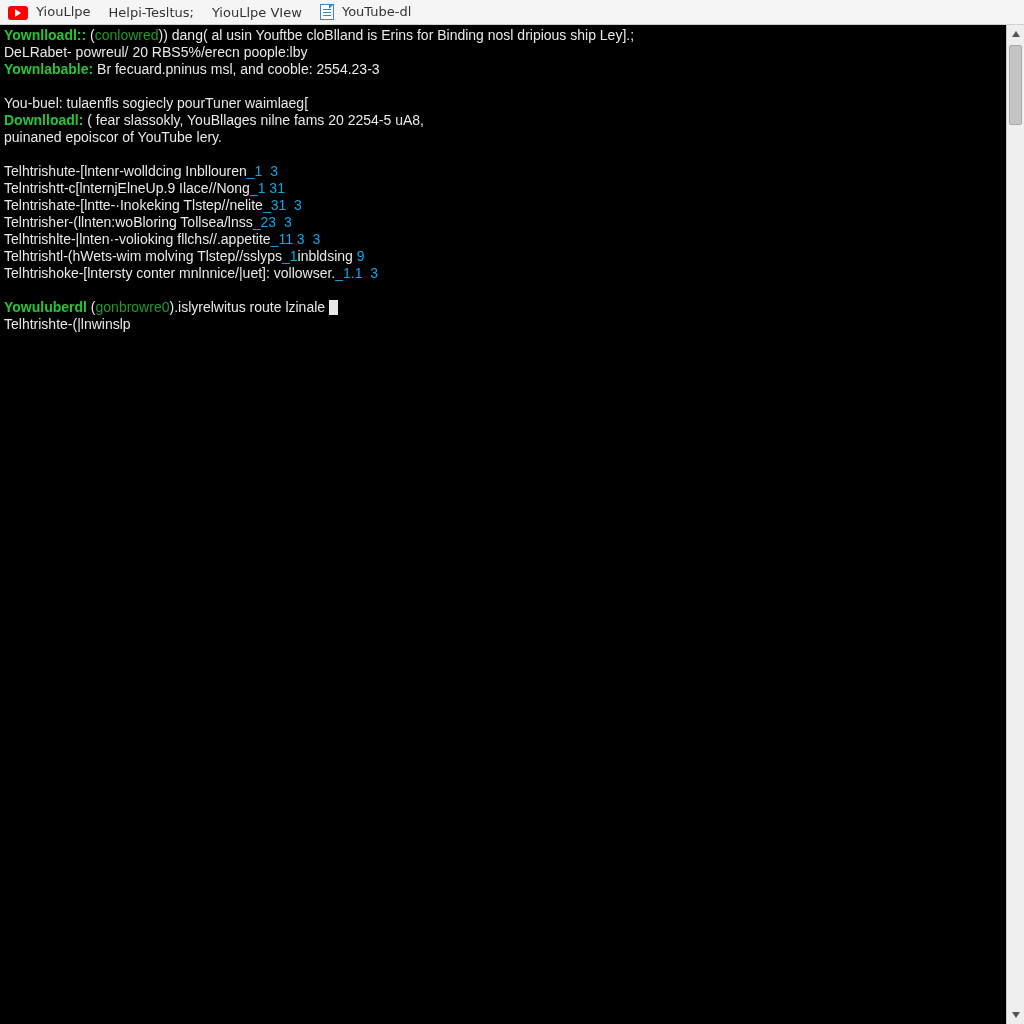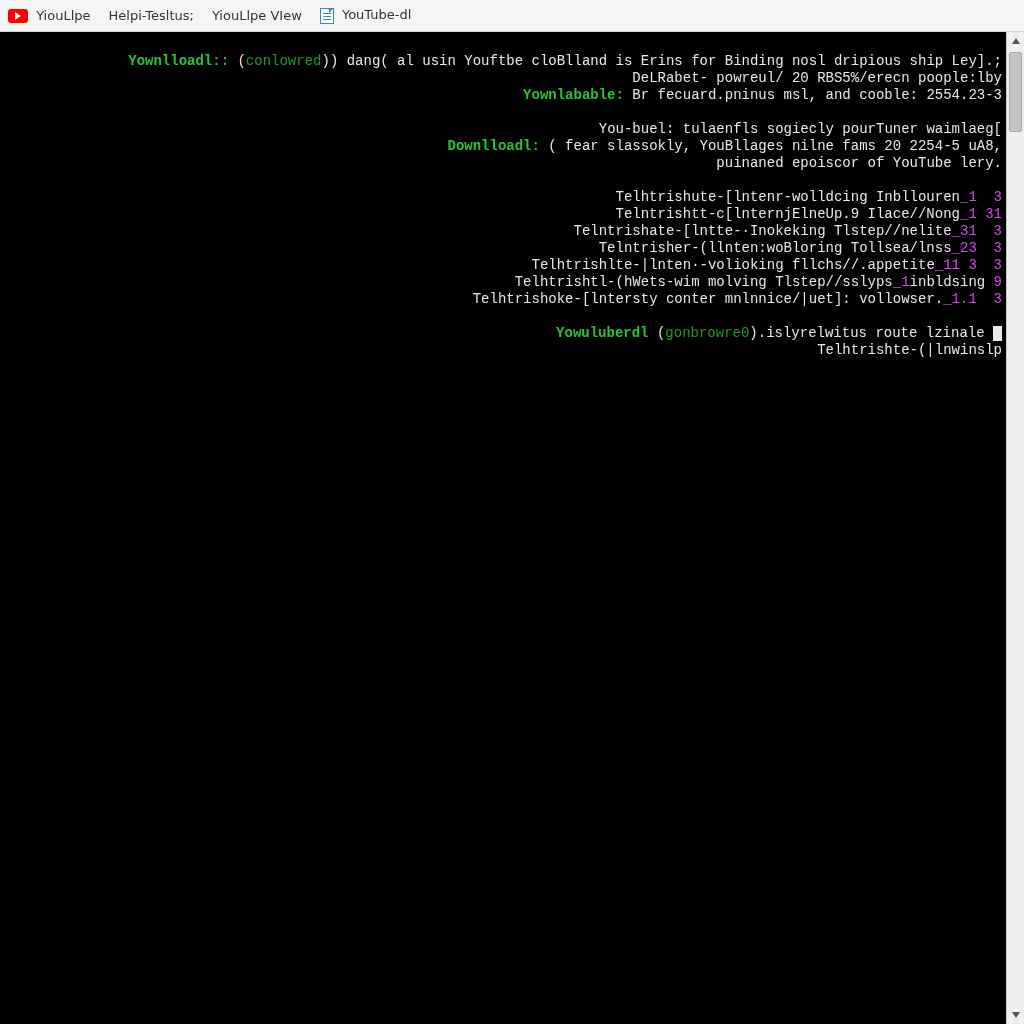--- a/index.html
+++ b/index.html
@@ -1,19 +1,19 @@
 <!DOCTYPE html>
 <html><head>
 <meta charset="utf-8">
 <style>
   * { margin: 0; padding: 0; box-sizing: border-box; }
   html, body { width: 1024px; height: 1024px; overflow: hidden; font-family: "DejaVu Sans", Arial, sans-serif; background: #ccc; }
   .window { width: 1024px; height: 1024px; display: flex; flex-direction: column; background: #fff; }
   .menubar {
-    height: 32px; background: #f5f5f5; border-bottom: 1px solid #d0d0d0;
+    height: 25px; background: #f5f5f5; border-bottom: 1px solid #d0d0d0;
     display: flex; align-items: center; padding: 0 8px; gap: 18px;
     font-size: 13px; color: #333;
   }
   .menubar .menu-item { cursor: default; white-space: nowrap; }
   .yt-icon {
     width: 20px; height: 14px; background: #ff0000; border-radius: 3px;
     position: relative; display: inline-block; vertical-align: middle; margin-right: 4px;
   }
   .yt-icon::after {
     content: ""; position: absolute; left: 7px; top: 3px;
@@ -30,40 +30,40 @@
   }
   .doc-icon::after {
     content: ""; position: absolute; left: 2px; top: 4px; right: 2px; height: 1px;
     background: #3a87c7; box-shadow: 0 3px 0 #3a87c7, 0 6px 0 #3a87c7;
   }
   .term-wrap {
     flex: 1; display: flex; background: #000; position: relative;
   }
   .terminal {
     flex: 1; background: #000; color: #cfcfcf;
-    font-family: Liberation Mono, monospace;
-    font-size: 14px; line-height: 17px; padding: 21px 4px;
-    white-space: pre; overflow: hidden; text-align: right;
+    font-family: Liberation Sans, sans-serif;
+    font-size: 14px; line-height: 17px; padding: 2px 4px;
+    white-space: pre; overflow: hidden;
   }
   .scrollbar {
     width: 18px; background: #efefef; border-left: 1px solid #c8c8c8;
     display: flex; flex-direction: column; align-items: stretch;
   }
   .scrollbar .arrow {
     height: 18px; display: flex; align-items: center; justify-content: center;
     font-size: 10px; color: #555; cursor: pointer; user-select: none;
   }
   .scrollbar .track { flex: 1; position: relative; }
   .scrollbar .thumb {
     position: absolute; left: 2px; right: 2px; top: 2px; height: 80px;
     background: #c4c4c4; border: 1px solid #a8a8a8; border-radius: 2px;
   }
   .g { color: #29c436; font-weight: bold; }
   .gd { color: #1f9a2a; }
-  .r { color: #d946ef; }
+  .r { color: #0ea5e9; }
   .w { color: #e8e8e8; }
   .cursor {
     display: inline-block; width: 9px; height: 15px; background: #e8e8e8;
     vertical-align: text-bottom;
   }
 </style>
 </head>
 <body>
 
 <div class="window">

